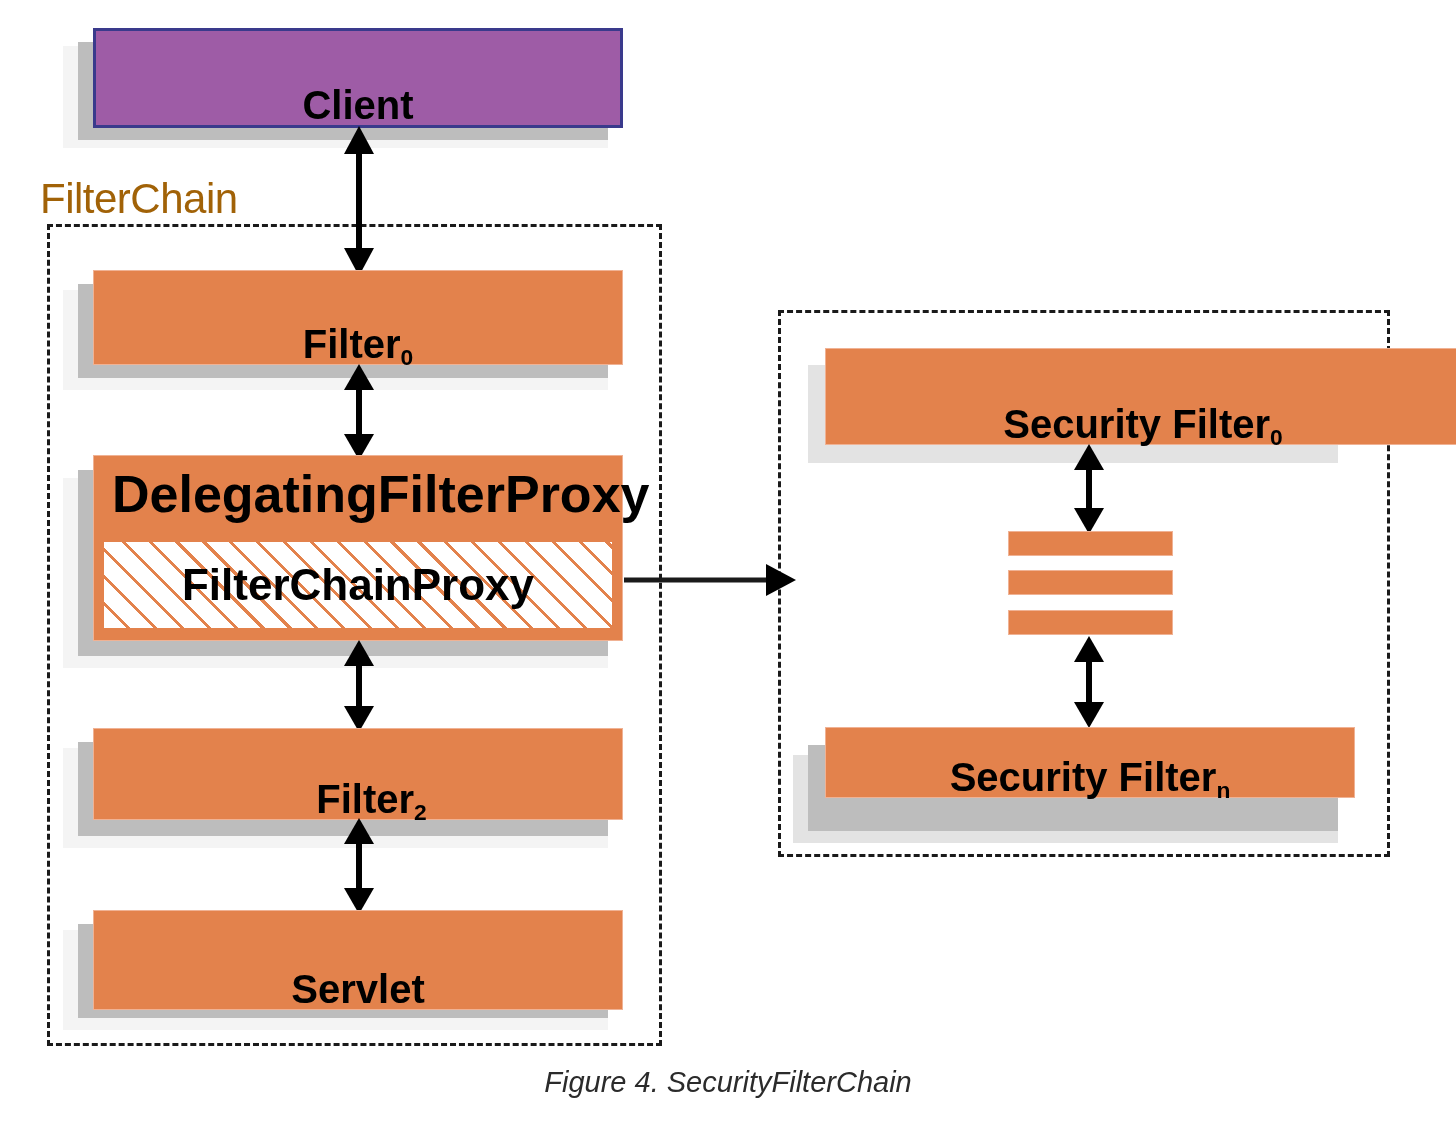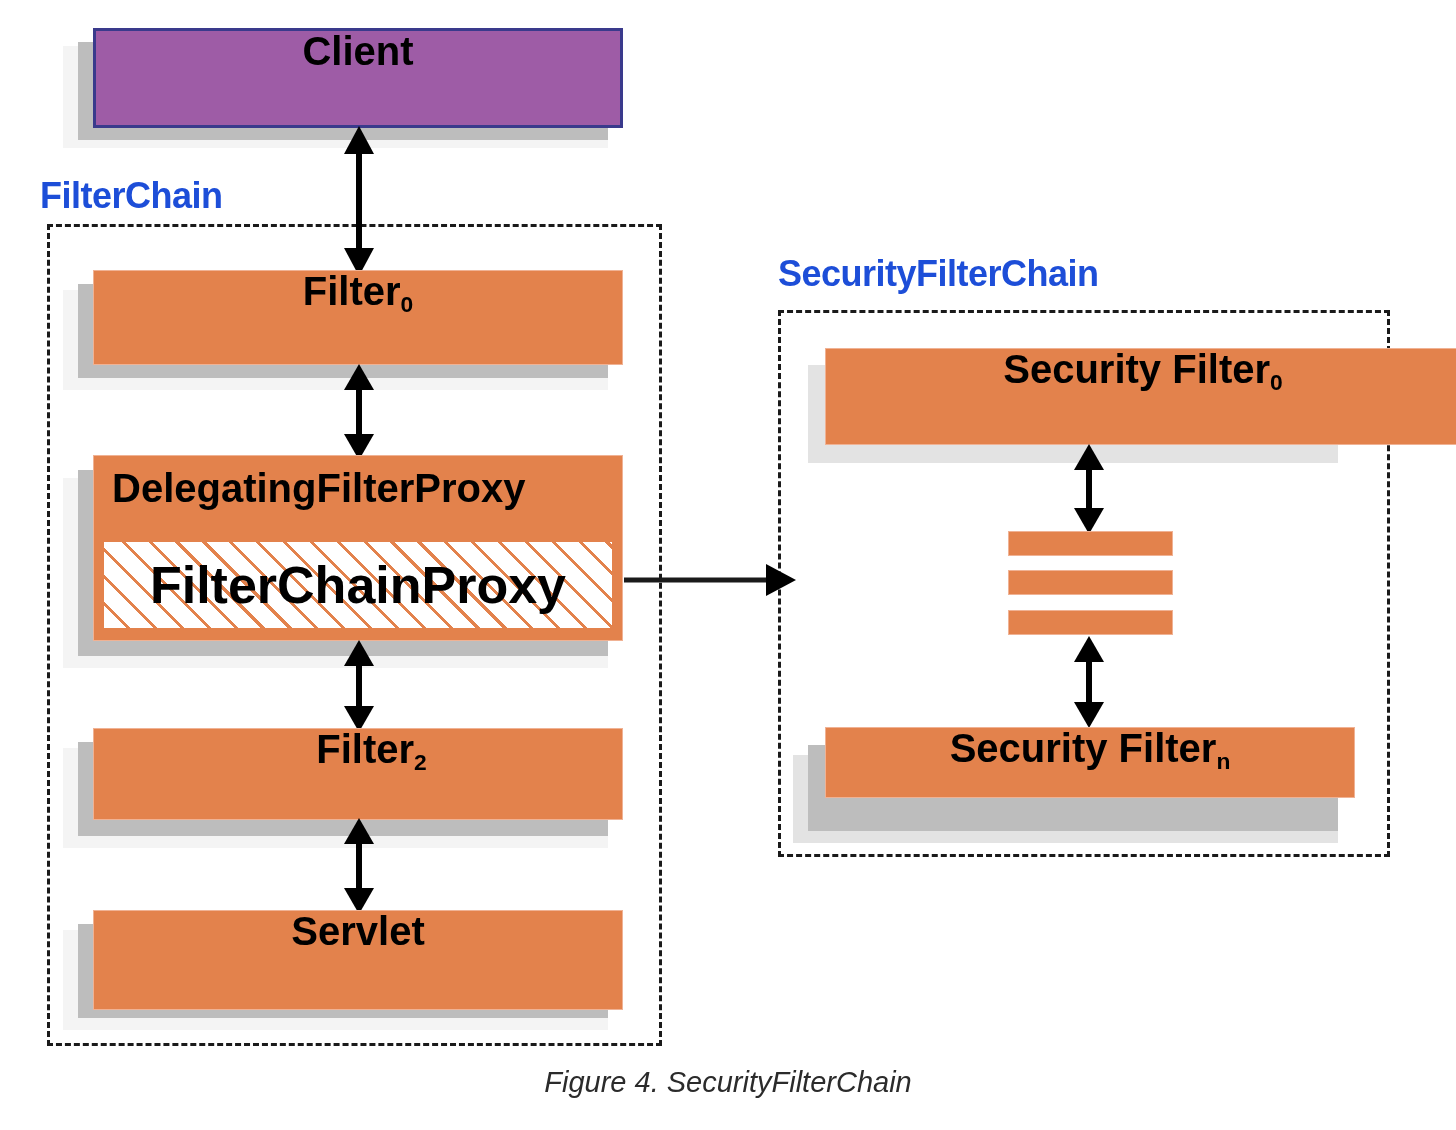--- a/index.html
+++ b/index.html
@@ -21,23 +21,23 @@
 
   
   .group-box {
     position: absolute;
     border: 3px dashed #1a1a1a;
     background: transparent;
     box-sizing: border-box;
   }
   .group-label {
     position: absolute;
-    font-size: 36px;
-    font-weight: 700;
-    color: #1d4ed8;
+    font-size: 42px;
+    font-weight: 400;
+    color: #a16207;
     letter-spacing: -0.5px;
     white-space: nowrap;
     line-height: 1;
   }
 
   
   .shadow-lite {
     position: absolute;
     background: #f4f4f4;
   }
@@ -48,21 +48,21 @@
   .shadow-light-gray {
     position: absolute;
     background: #e3e3e3;
   }
 
   
   .node {
     position: absolute;
     box-sizing: border-box;
     display: flex;
-    align-items: flex-start;
+    align-items: flex-end;
     justify-content: center;
     color: #000000;
     font-weight: 700;
     line-height: 1;
   }
   .node-orange {
     background: #e3824c;
     border: 1px solid #f0b294;
   }
   .node-purple {
@@ -87,21 +87,21 @@
   .dfp {
     position: absolute;
     background: #e3824c;
     border: 1px solid #f0b294;
     box-sizing: border-box;
   }
   .dfp-title {
     position: absolute;
     left: 18px;
     top: 12px;
-    font-size: 40px;
+    font-size: 52px;
     font-weight: 700;
     color: #000;
     white-space: nowrap;
     line-height: 1;
   }
   .fcp {
     position: absolute;
     box-sizing: border-box;
     background:
       repeating-linear-gradient(
@@ -110,21 +110,21 @@
         #ffffff 16px,
         #e3824c 16px,
         #e3824c 19px
       );
     border: 2px solid #e3824c;
     display: flex;
     align-items: center;
     justify-content: center;
   }
   .fcp-label {
-    font-size: 52px;
+    font-size: 44px;
     font-weight: 700;
     color: #000;
     white-space: nowrap;
     background: transparent;
   }
 
   
   .ell-bar {
     position: absolute;
     background: #e3824c;
@@ -151,21 +151,20 @@
 </style>
 </head>
 <body>
 
 <div id="canvas">
 
   <div class="group-label" style="left:40px; top:178px;">FilterChain</div>
 
   <div class="group-box" style="left:47px; top:224px; width:615px; height:822px;"></div>
 
-  <div class="group-label" style="left:778px; top:256px;">SecurityFilterChain</div>
 
   <div class="group-box" style="left:778px; top:310px; width:612px; height:547px;"></div>
 
   <div class="shadow-lite" style="left:63px; top:46px; width:545px; height:102px;"></div>
   <div class="shadow-mid" style="left:78px; top:42px; width:530px; height:98px;"></div>
   <div class="node node-purple" style="left:93px; top:28px; width:530px; height:100px;">
     <span class="node-label">Client</span>
   </div>
 
   <svg class="arrow-svg" style="left:330px; top:126px; width:60px; height:150px;" viewBox="0 0 60 150">

